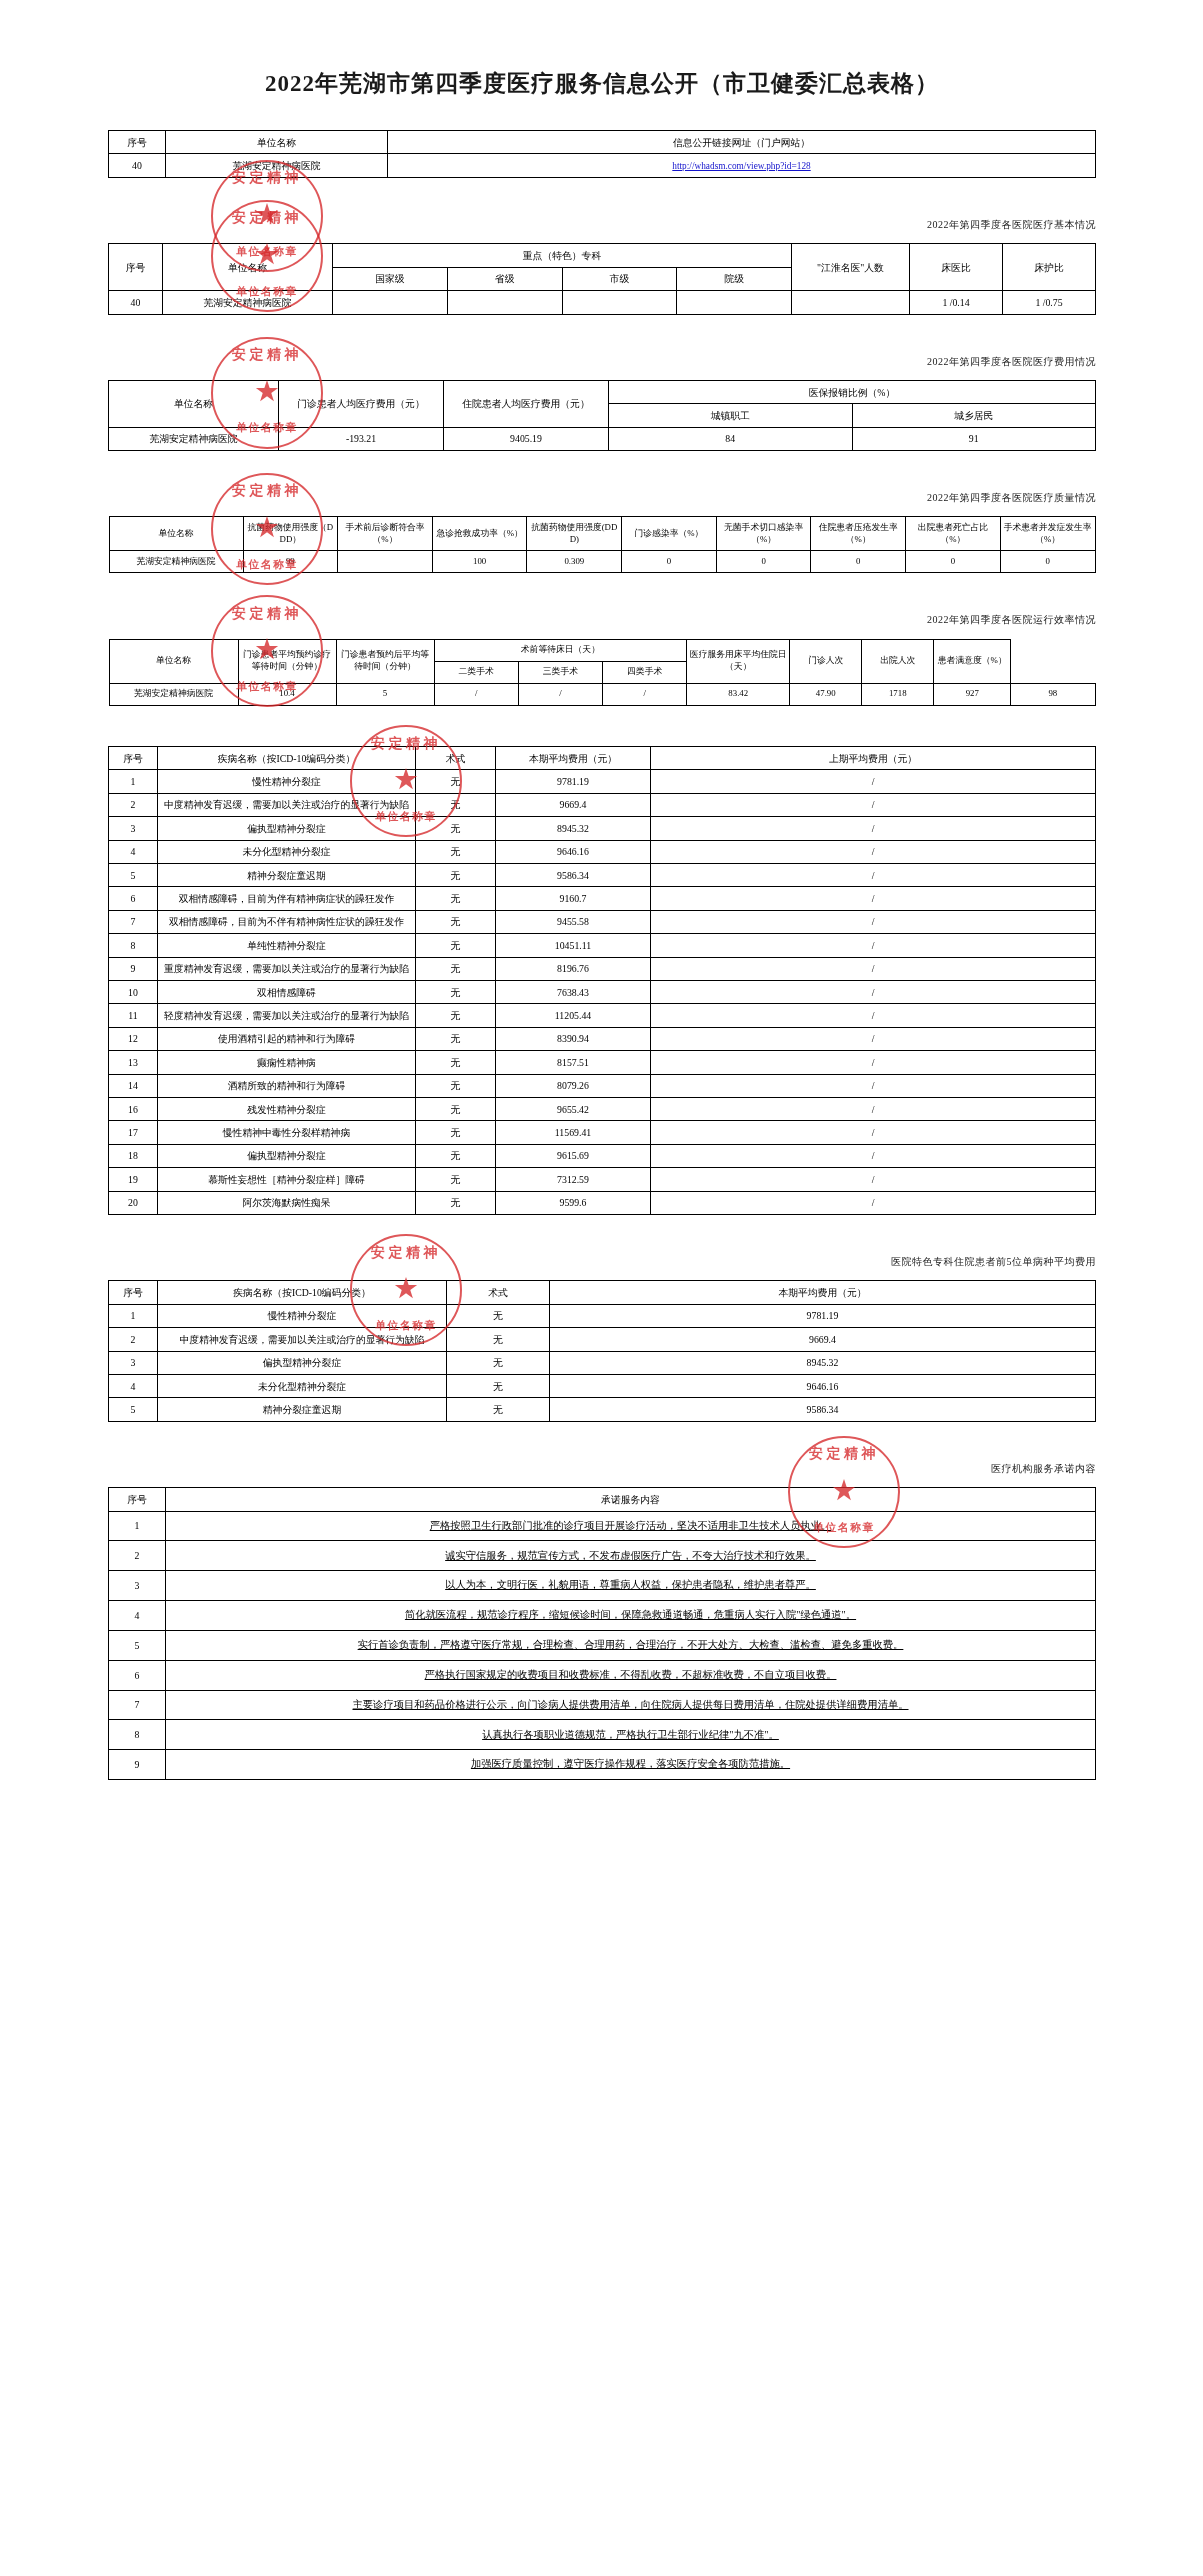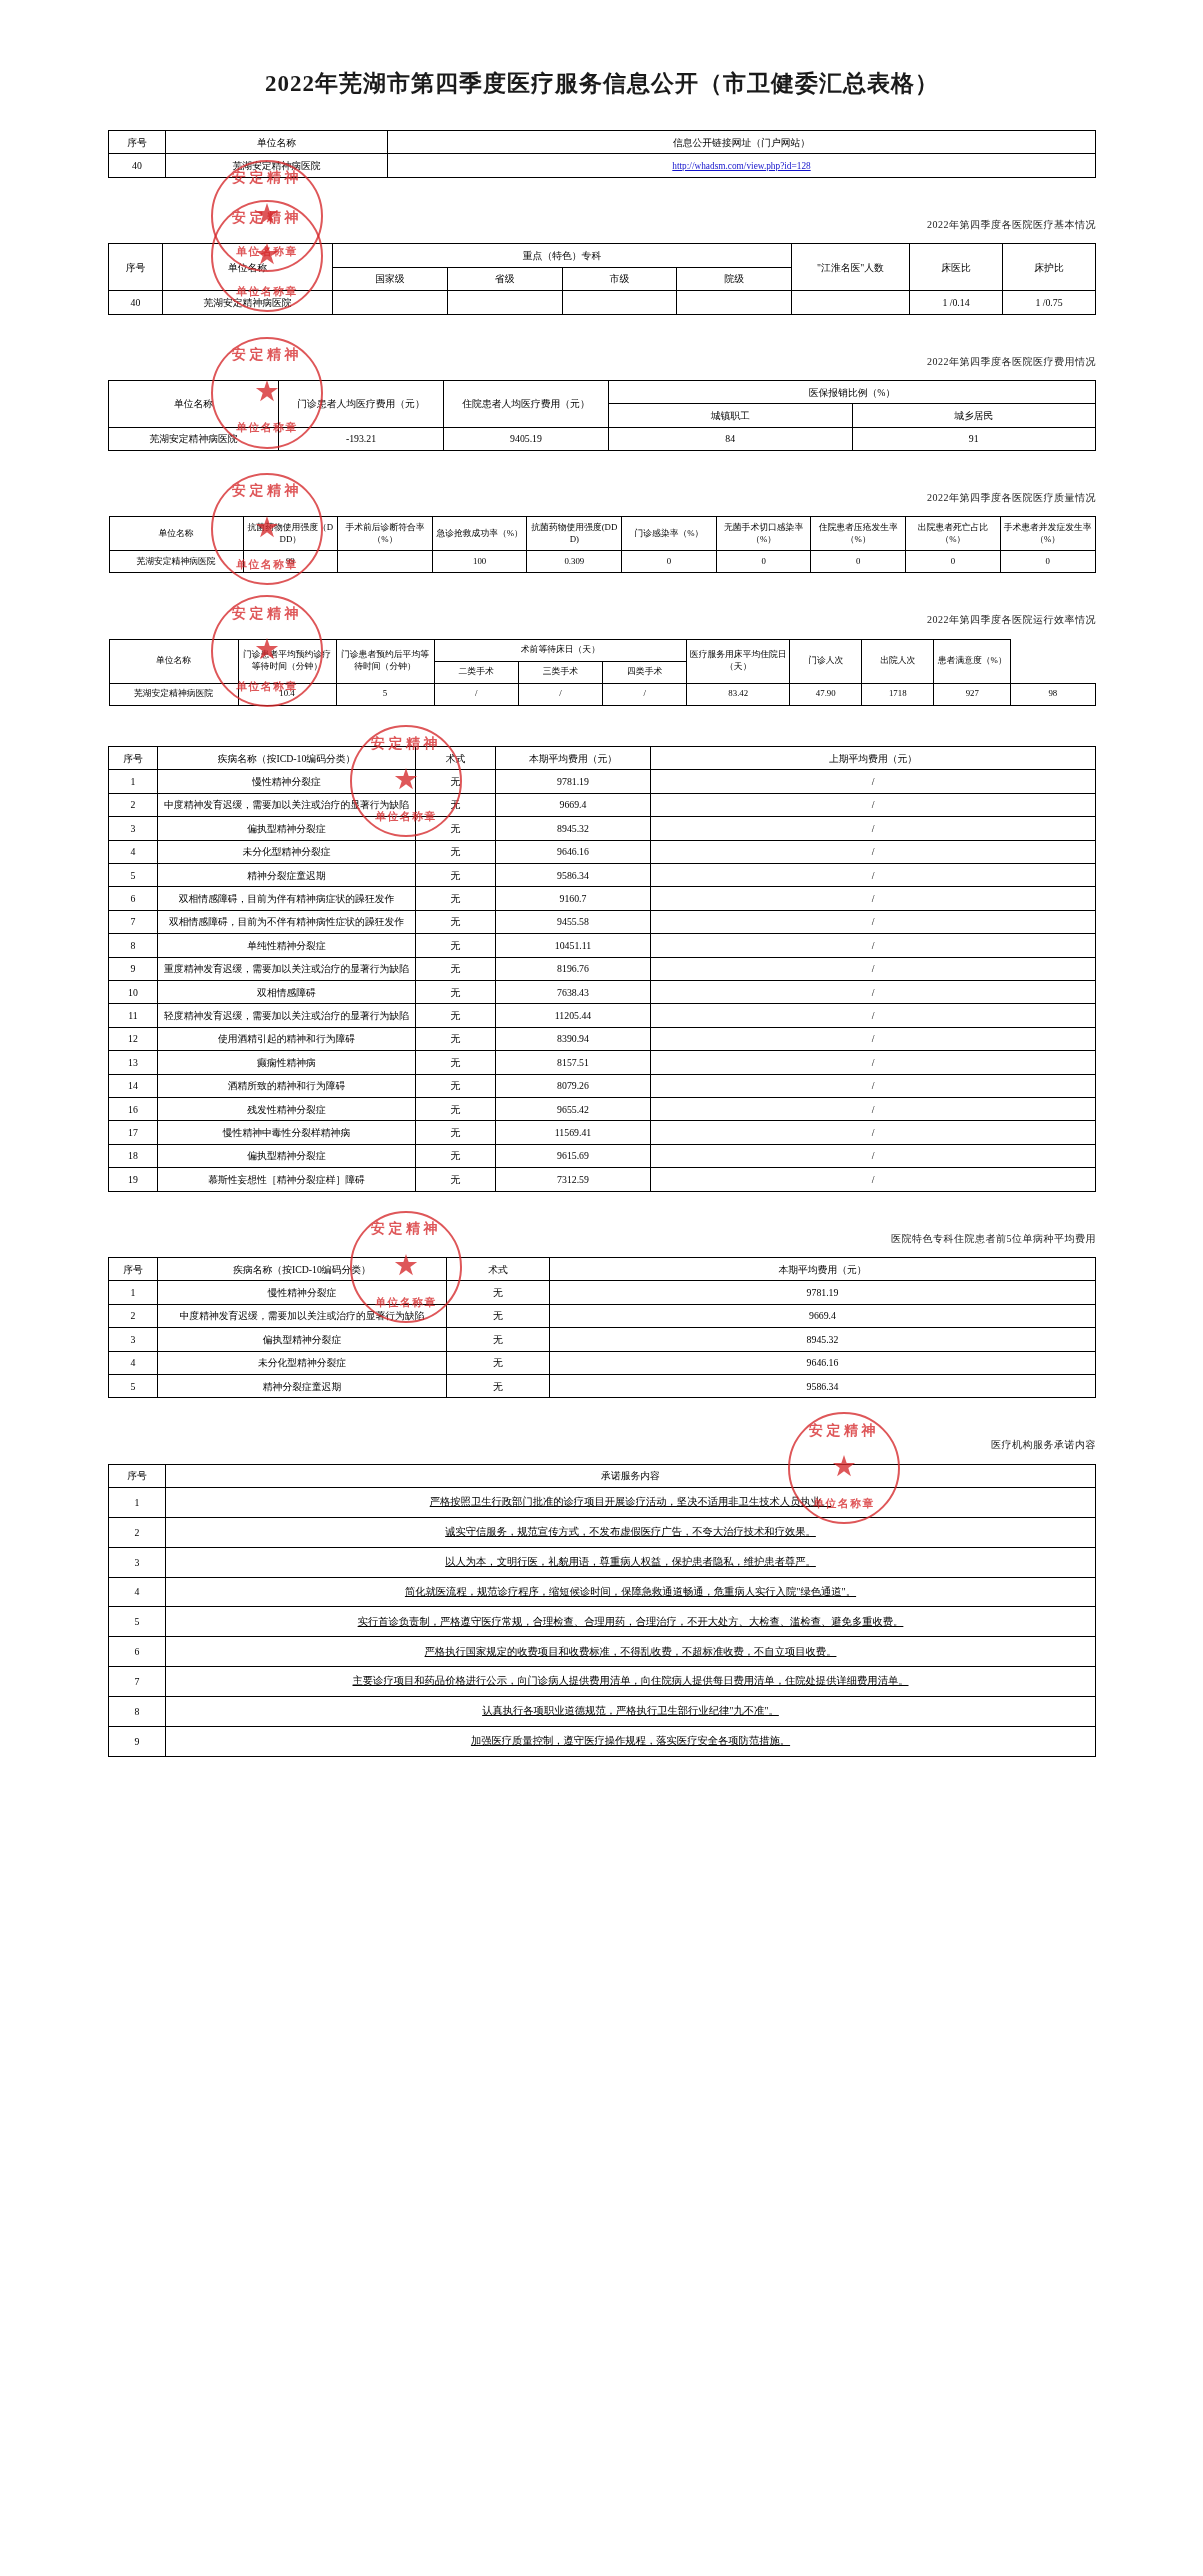--- a/index.html
+++ b/index.html
@@ -499,20 +499,27 @@
             <td>9615.69</td>
             <td>/</td>
           </tr>
       <tr>
             <td>19</td>
             <td>慕斯性妄想性［精神分裂症样］障碍</td>
             <td>无</td>
             <td>7312.59</td>
             <td>/</td>
           </tr>
+      <tr>
+            <td>20</td>
+            <td>阿尔茨海默病性痴呆</td>
+            <td>无</td>
+            <td>9599.6</td>
+            <td>/</td>
+          </tr>
     </tbody>
       </table>
   </div>
 
   <div class="section">
     <div class="stamp" style="left:242px; top:-20.6px;">
       <div class="stamp-top">安定精神</div>
       <div class="star">★</div>
       <div class="stamp-bottom">单位名称章</div>
     </div>

